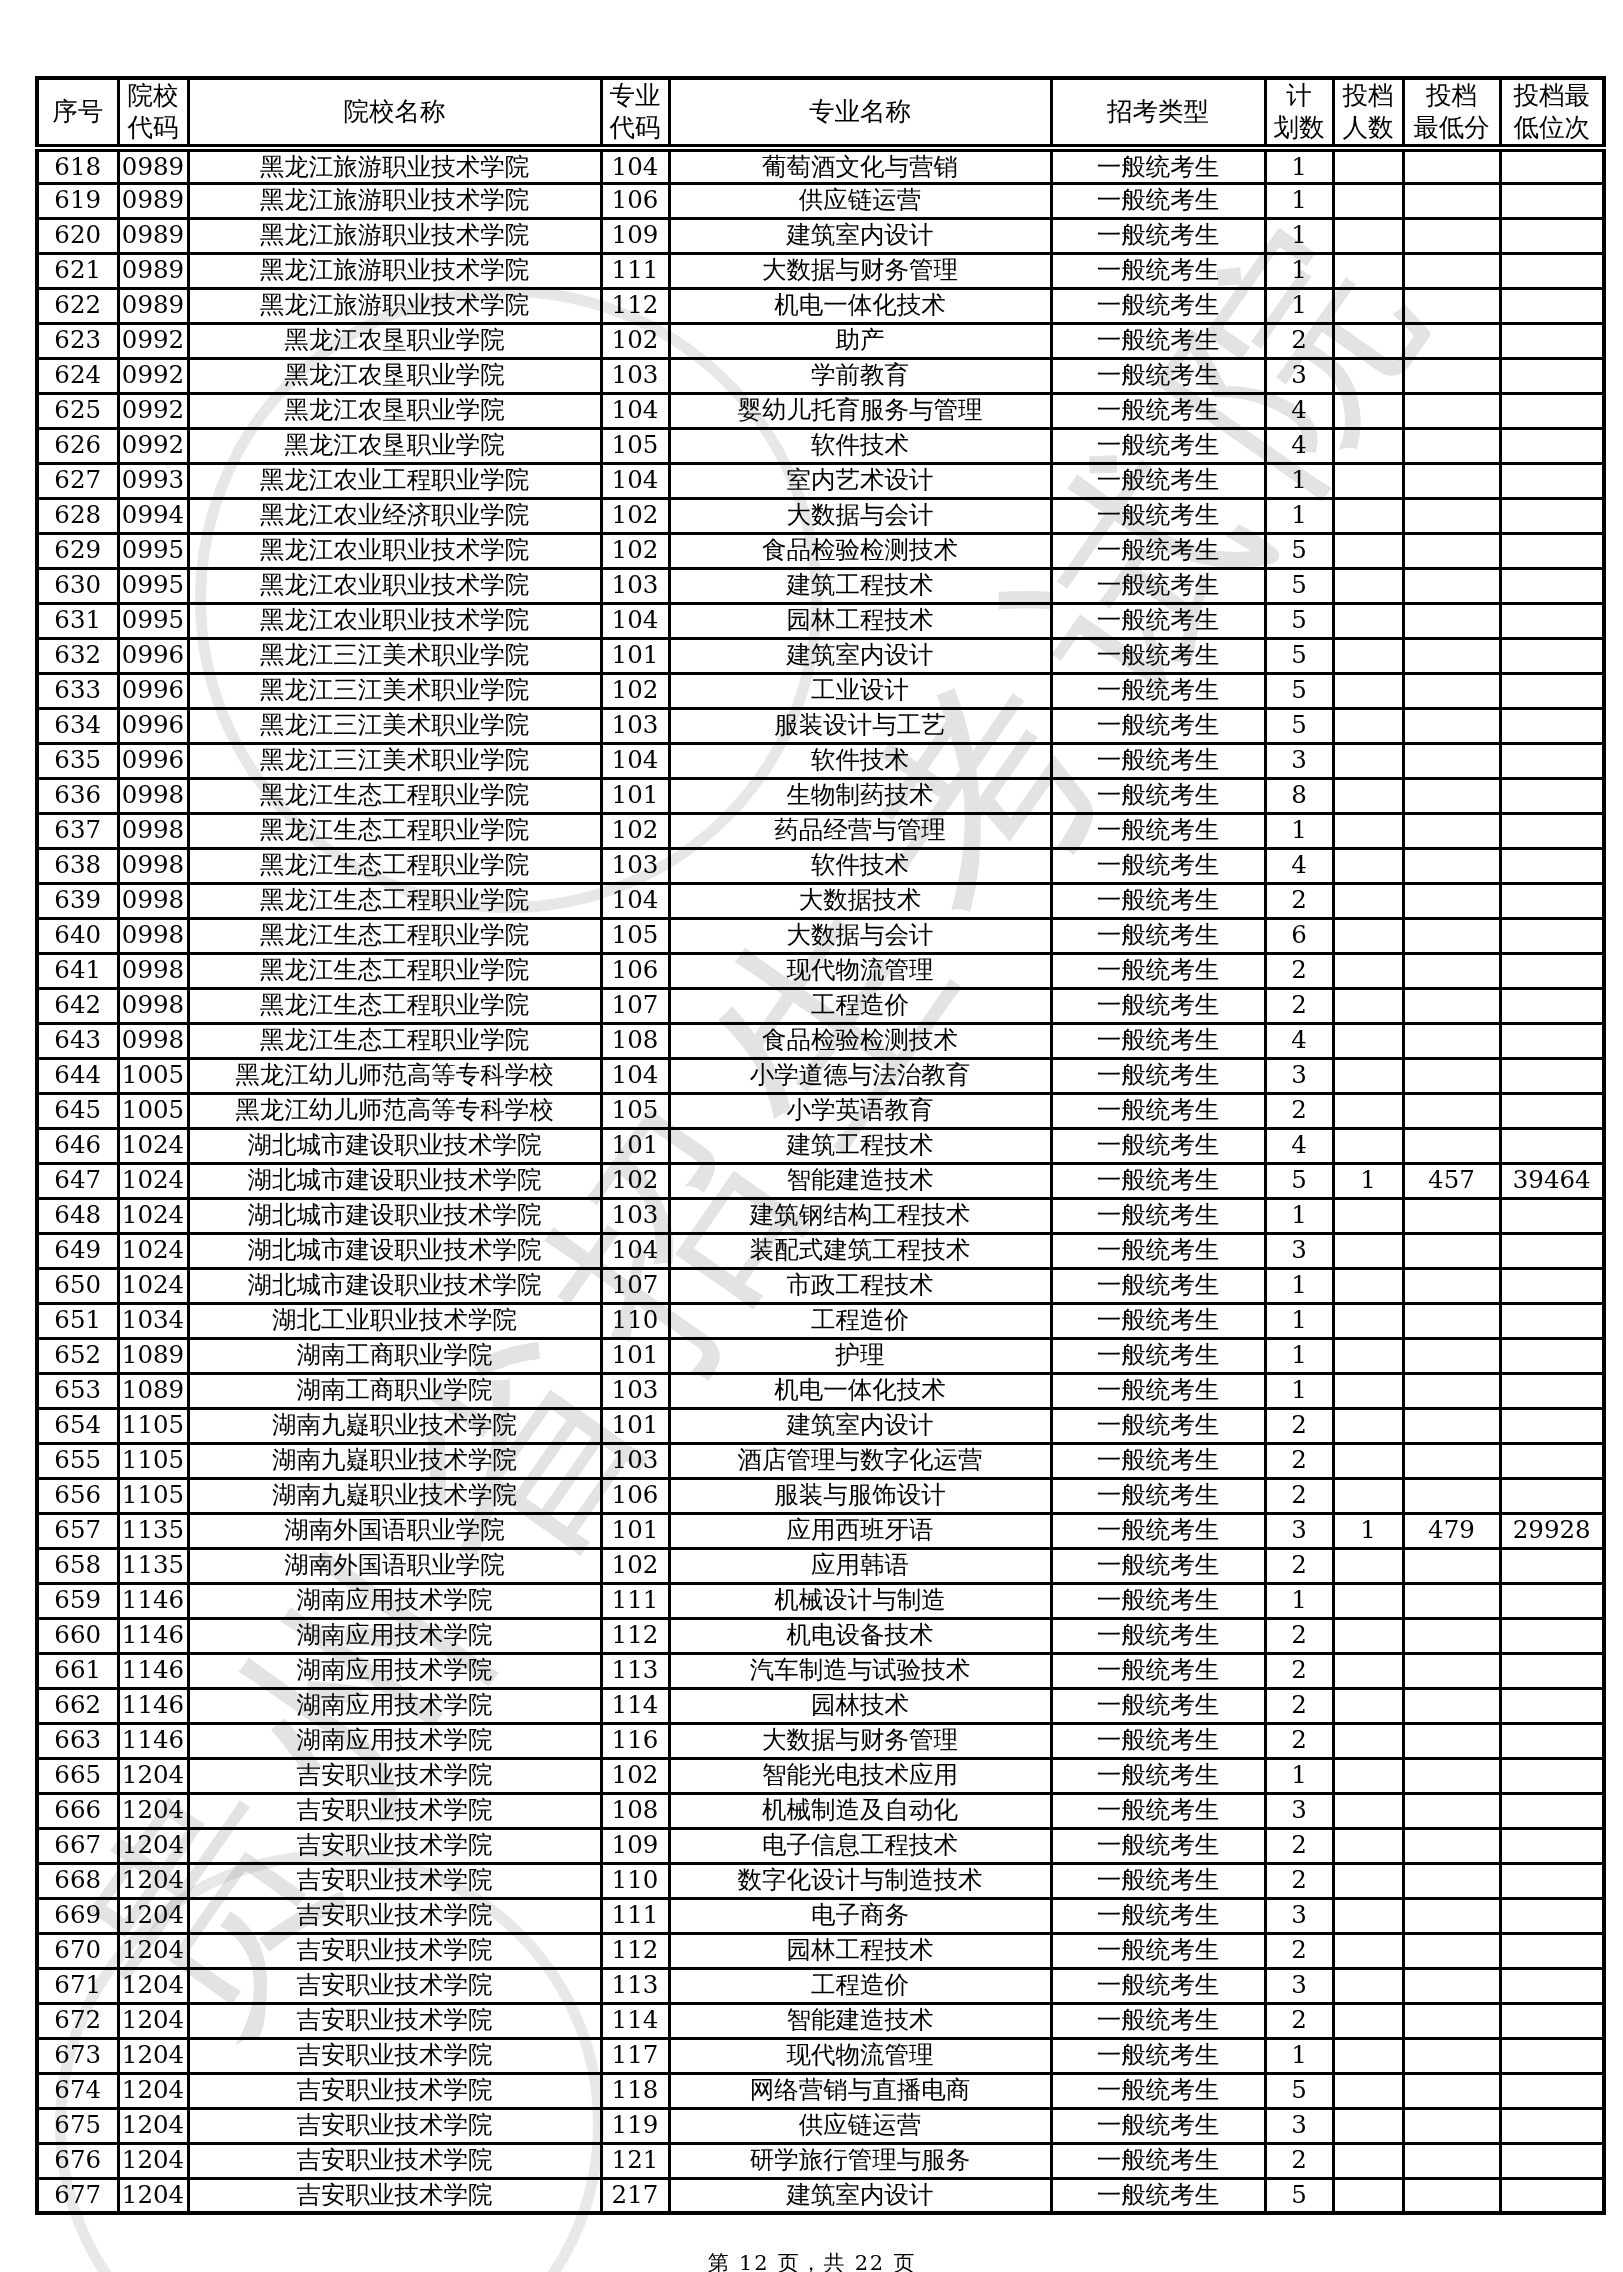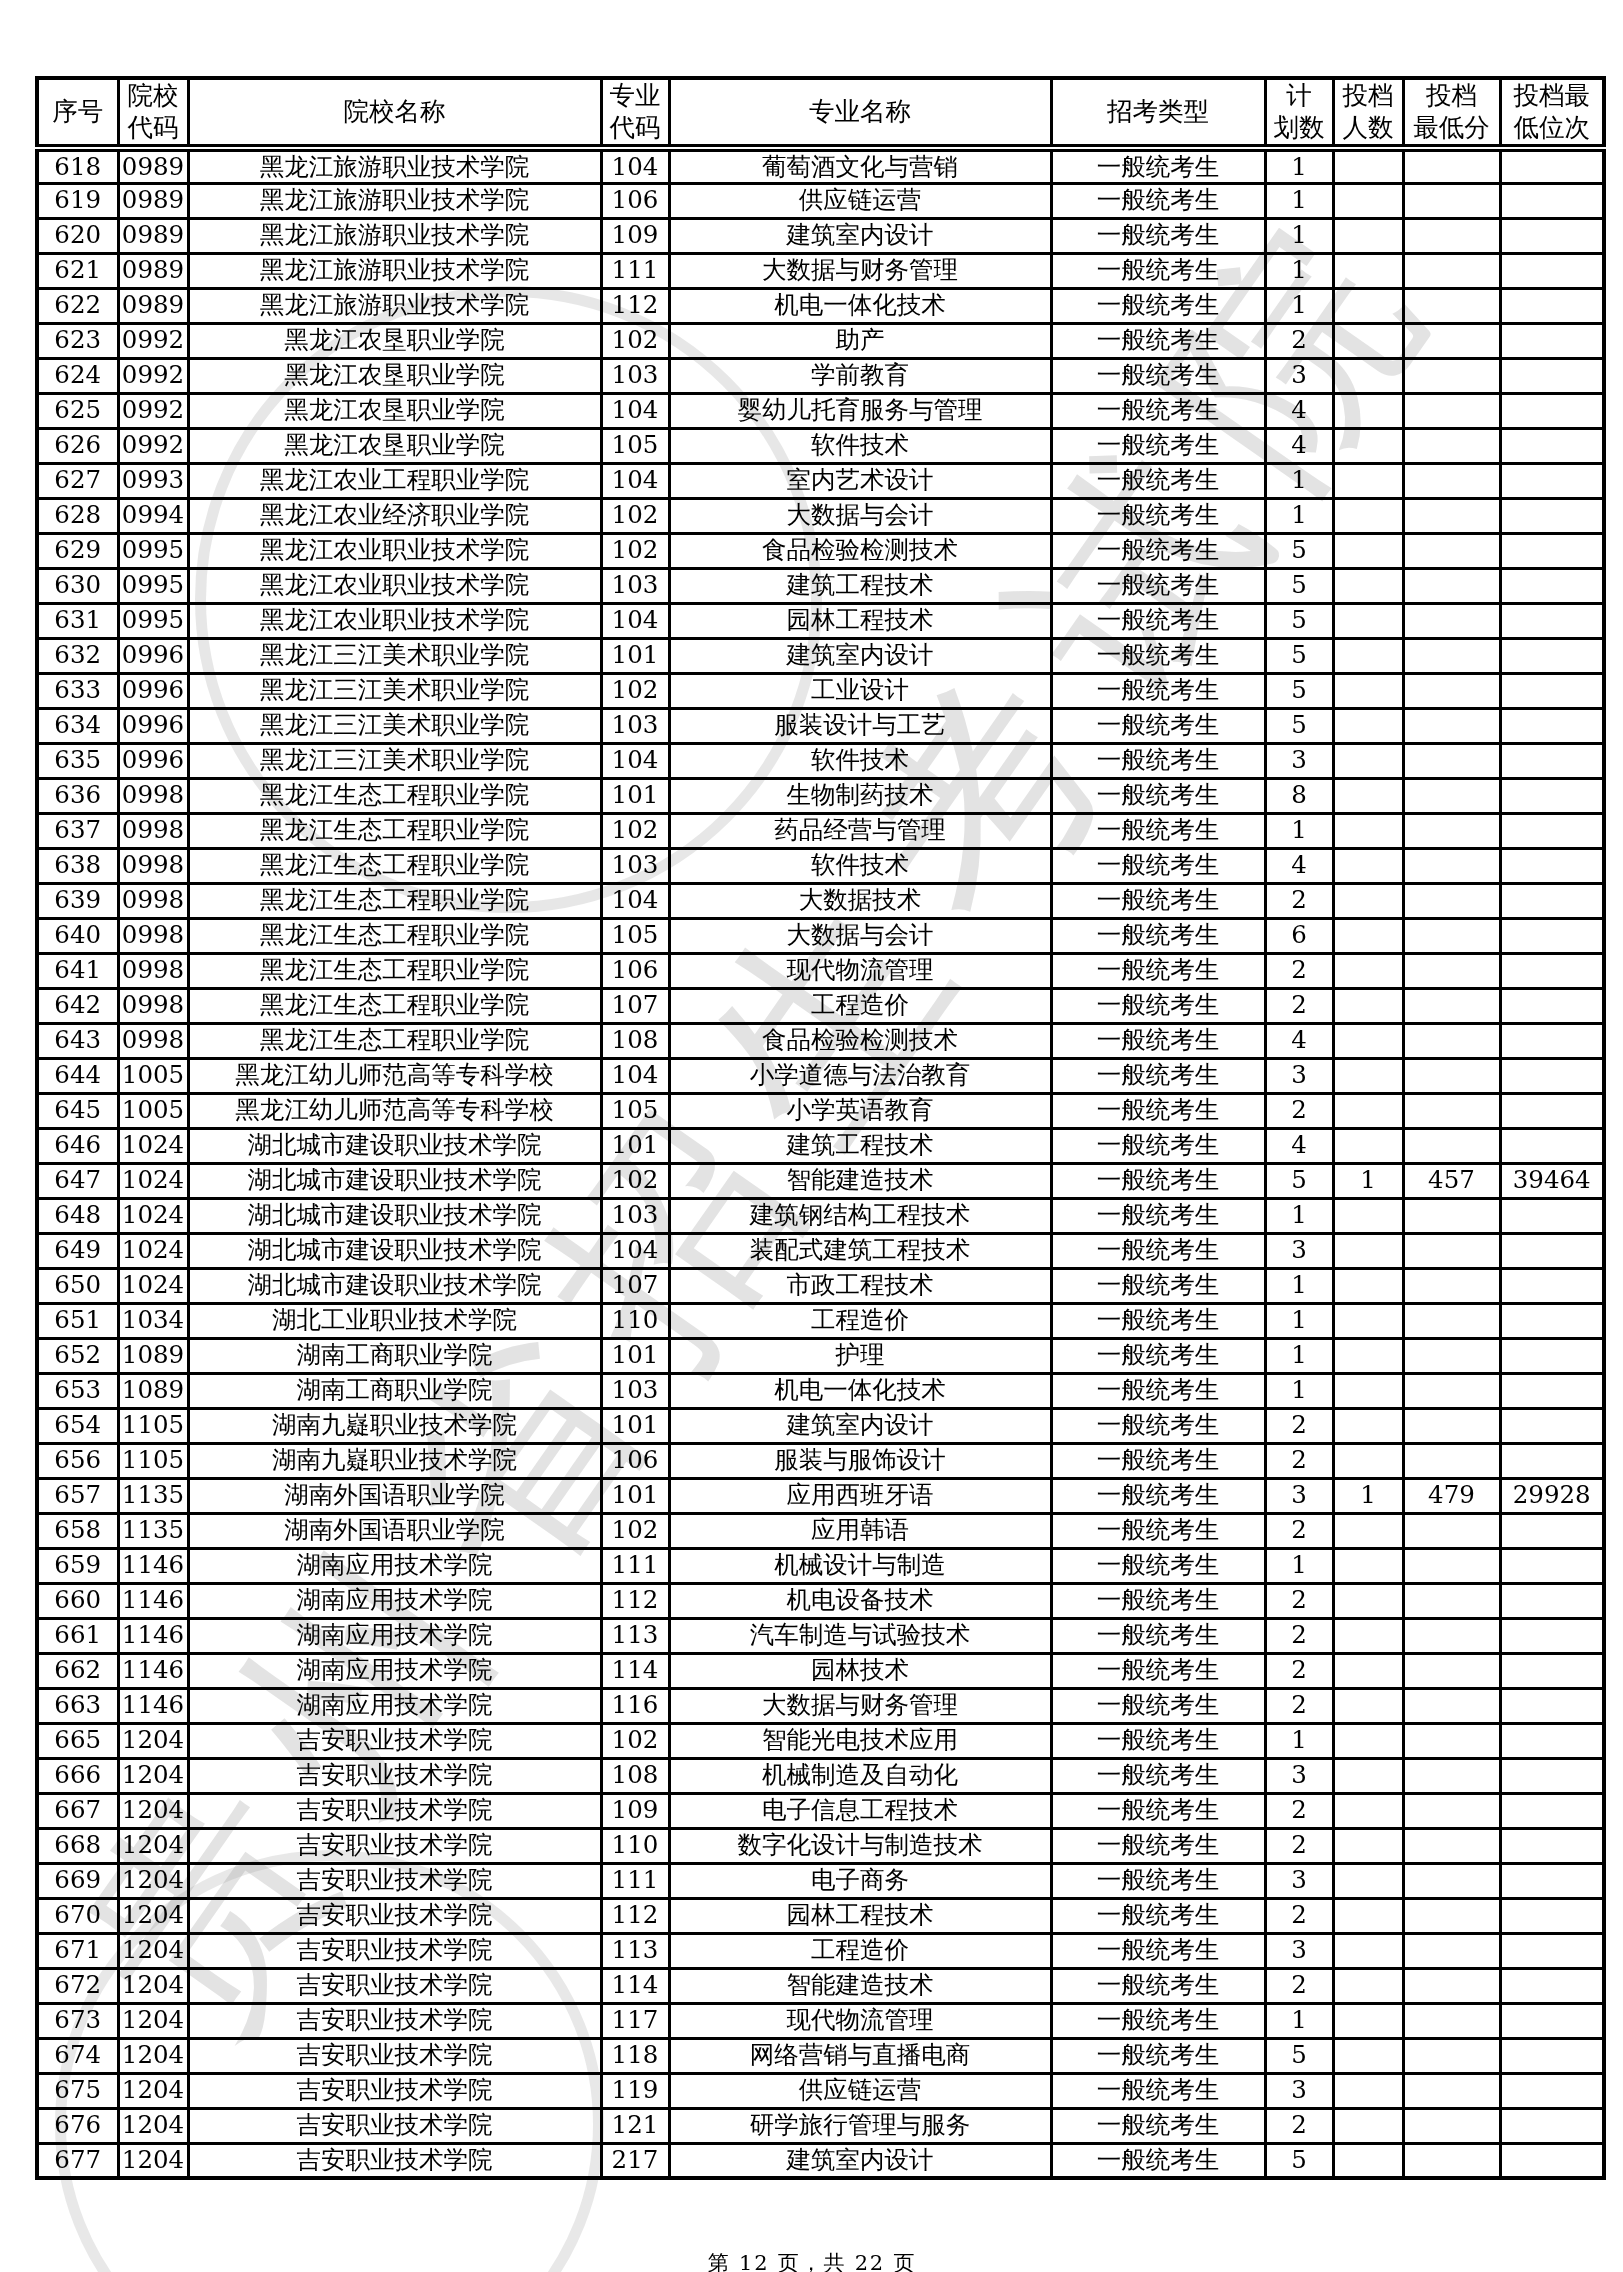--- a/index.html
+++ b/index.html
@@ -531,20 +531,32 @@
         <td>湖南九嶷职业技术学院</td>
         <td>101</td>
         <td>建筑室内设计</td>
         <td>一般统考生</td>
         <td>2</td>
         <td></td>
         <td></td>
         <td></td>
       </tr>
       <tr>
+        <td>655</td>
+        <td>1105</td>
+        <td>湖南九嶷职业技术学院</td>
+        <td>103</td>
+        <td>酒店管理与数字化运营</td>
+        <td>一般统考生</td>
+        <td>2</td>
+        <td></td>
+        <td></td>
+        <td></td>
+      </tr>
+      <tr>
         <td>656</td>
         <td>1105</td>
         <td>湖南九嶷职业技术学院</td>
         <td>106</td>
         <td>服装与服饰设计</td>
         <td>一般统考生</td>
         <td>2</td>
         <td></td>
         <td></td>
         <td></td>

